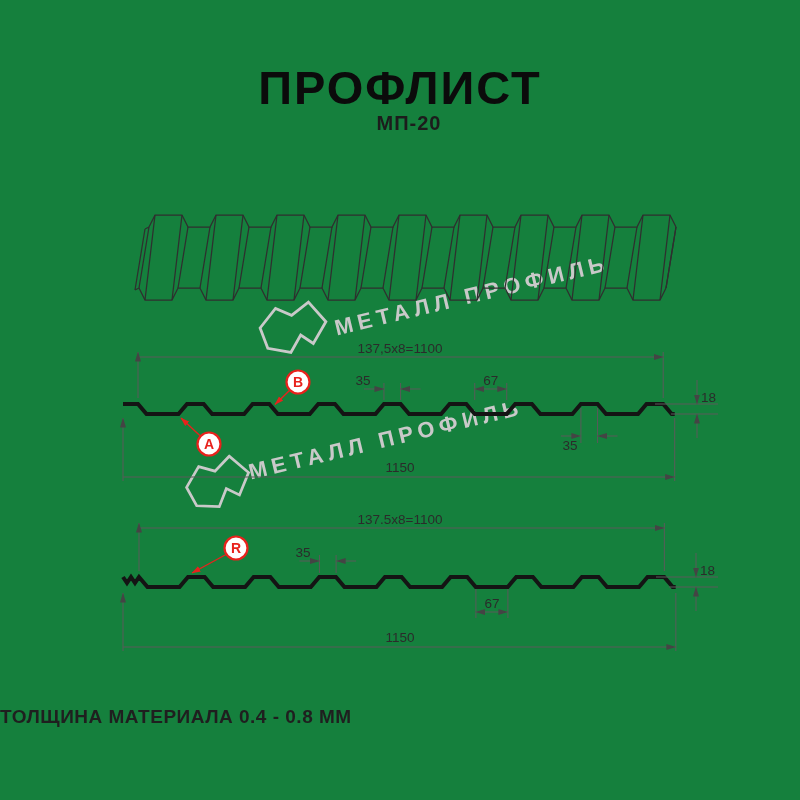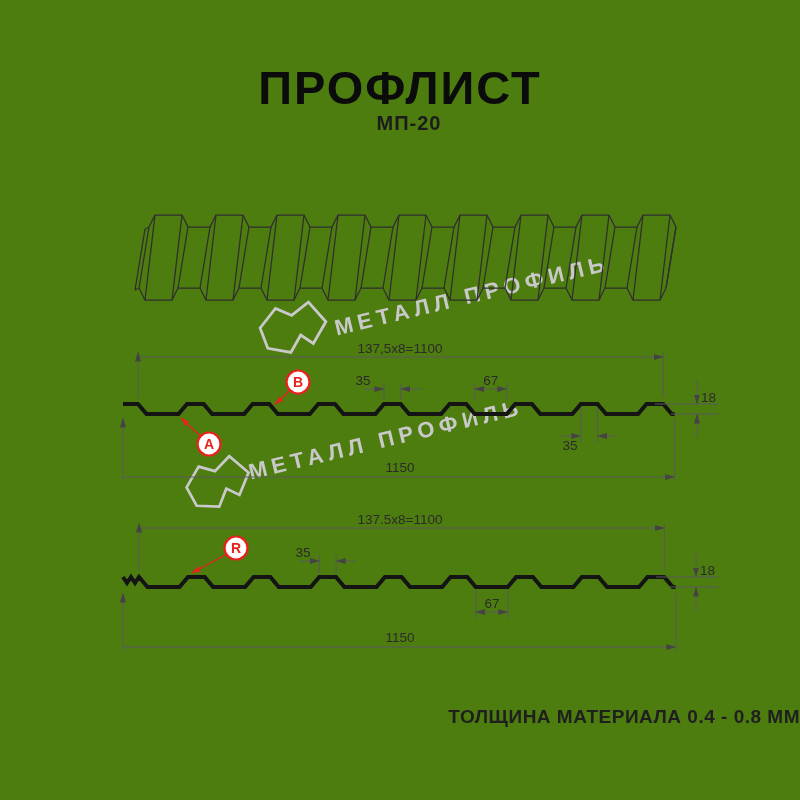--- a/index.html
+++ b/index.html
@@ -1,22 +1,22 @@
 <!DOCTYPE html>
 <html><head>
 <meta charset="utf-8">
 <style>
   html,body{margin:0;padding:0;background:#ffffff;}
-  .page{position:relative;width:800px;height:800px;background:#4d7c0f;overflow:hidden;
+  .page{position:relative;width:800px;height:800px;background:#15803d;overflow:hidden;
         font-family:"Liberation Sans",sans-serif;}
   .title{position:absolute;left:0;top:60px;width:800px;text-align:center;
          font-size:47px;font-weight:700;letter-spacing:2px;color:#0b0b0b;z-index:3;}
   .subtitle{position:absolute;left:9px;top:112px;width:800px;text-align:center;
          font-size:20px;font-weight:600;letter-spacing:1px;color:#1c1c1c;z-index:3;}
-  .footer{position:absolute;left:0;top:706px;width:800px;text-align:right;
+  .footer{position:absolute;left:0;top:706px;width:800px;text-align:left;
          font-size:19px;font-weight:600;letter-spacing:0.5px;color:#1f1f1f;z-index:3;}
   .wm-text{position:absolute;color:#c9c9c9;font-weight:700;font-size:22px;
          letter-spacing:5px;white-space:nowrap;transform-origin:0 0;z-index:0;}
   .wm1{left:332px;top:316px;transform:rotate(-13.5deg);}
   .wm2{left:246px;top:460px;transform:rotate(-13.5deg);}
   .wm-logo{position:absolute;z-index:0;}
   .wl1{left:257px;top:300px;}
   .wl2{left:183px;top:456px;transform:rotate(-8deg);}
   svg.draw{position:absolute;left:0;z-index:1;}
   svg text{font-family:"Liberation Sans",sans-serif;font-size:13.5px;fill:#2b2b2b;}

